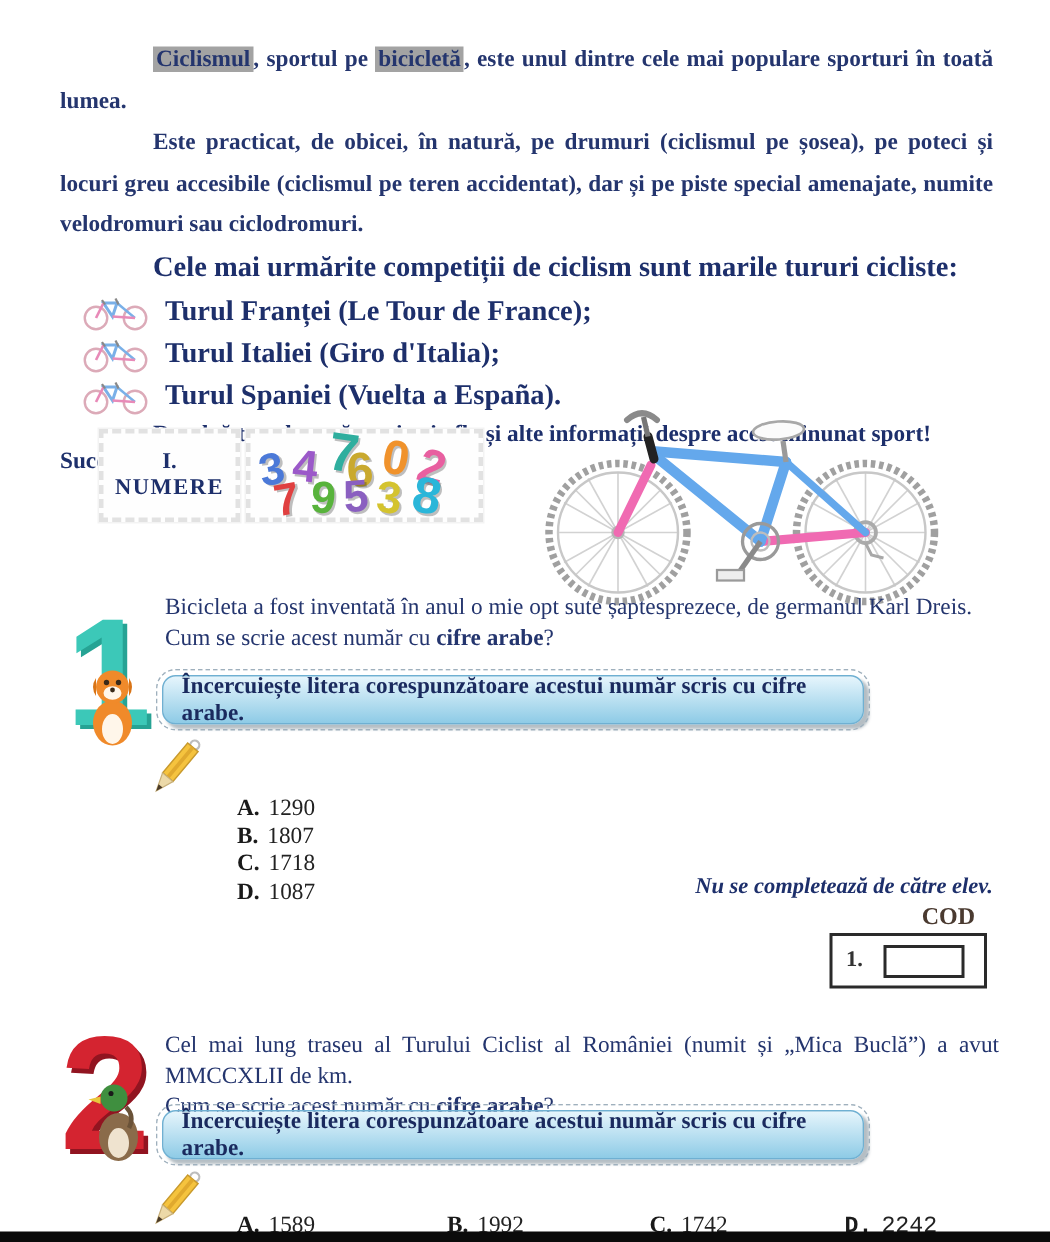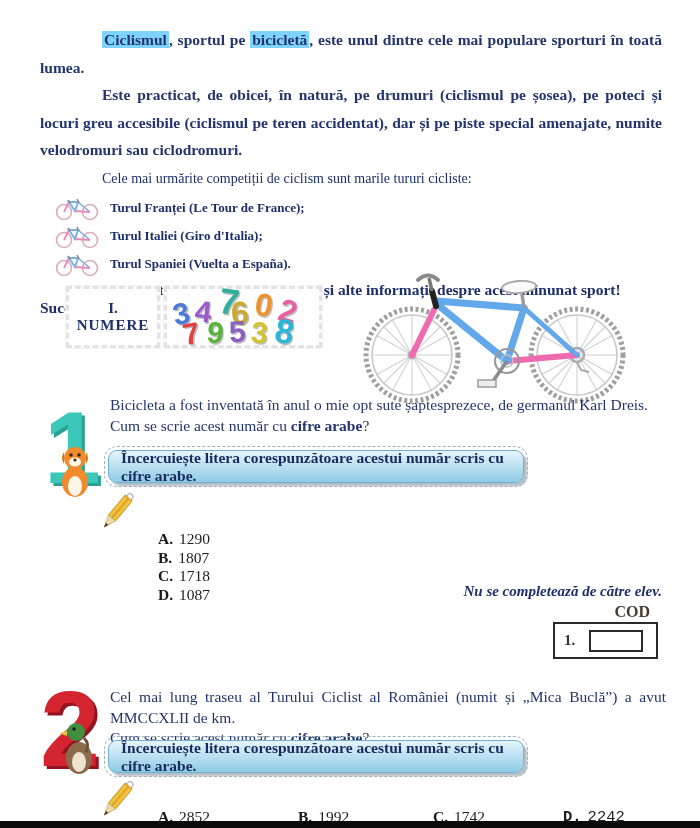--- a/index.html
+++ b/index.html
@@ -5,27 +5,27 @@
   * { margin:0; padding:0; box-sizing:border-box; }
   body { background:#777; font-family:"Liberation Serif", serif; }
   #page {
     position:relative; width:700px; height:828px; margin:0 auto;
     background:#ffffff; overflow:hidden; color:#24356e;
   }
   
   .intro { position:absolute; left:40px; top:26px; width:622px; }
   .intro p { font-size:15.5px; font-weight:bold; line-height:27.5px;
              text-align:justify; text-indent:62px; color:#24356e; }
-  .hl { background:#7dd3fc; padding:0 2px; }
-  .comp-heading { font-size:14px; font-weight:normal; line-height:27px;
+  .hl { background:#a3a3a3; padding:0 2px; }
+  .comp-heading { font-size:19px; font-weight:bold; line-height:27px;
                   text-indent:62px; color:#1d2f6b; margin-top:1px; }
   .tour-list { list-style:none; margin-top:2px; }
   .tour-list li { display:flex; align-items:center; height:28px; }
   .tour-list .bike-bullet { width:46px; height:26px; margin-left:14px; flex:0 0 auto; }
-  .tour-list .tour-label { font-size:13px; font-weight:bold; color:#1d2f6b; margin-left:10px; }
+  .tour-list .tour-label { font-size:19px; font-weight:bold; color:#1d2f6b; margin-left:10px; }
   .motivation { font-size:15.5px; font-weight:bold; color:#1d2f6b; text-indent:62px; margin-top:3px; }
 
   
   .stamp { position:absolute; background:#fefefe; border:3px dashed #e2e2e2;
            box-shadow:0 0 0 1px #f3f3f3; }
   #stamp-numere { left:66px; top:286px; width:94px; height:62px;
                   display:flex; flex-direction:column; align-items:center; justify-content:center; }
   #stamp-numere .l1 { font-size:15px; font-weight:bold; color:#1d2f6b; }
   #stamp-numere .l2 { font-size:15px; font-weight:bold; color:#1d2f6b; letter-spacing:1px; }
   #stamp-digits { left:164px; top:286px; width:158px; height:62px; }
@@ -39,21 +39,21 @@
   .q-number { position:absolute; font-family:"Liberation Sans", sans-serif; font-weight:bold; }
   #q1-number { left:44px; top:398px; font-size:102px; line-height:100px; color:#3cc8b8;
                text-shadow:3px 3px 0 #26a394; }
   #q2-number { left:40px; top:676px; font-size:108px; line-height:106px; color:#d42430;
                text-shadow:3px 3px 0 #911420; }
   .q-critter { position:absolute; }
   .q-text { position:absolute; left:110px; width:556px; font-size:15.5px; line-height:20.5px; color:#24356e; }
   #q1-text { top:395px; }
   #q2-text { top:687px; }
   .just-line { display:block; text-align:justify; text-align-last:justify; }
-  .instruction-box { position:absolute; left:108px; width:416px; height:33px;
+  .instruction-box { position:absolute; left:108px; width:468px; height:33px;
     background:linear-gradient(#e6f5fc, #8ecbe6); border:1px solid #6fb0d2; border-radius:9px;
     outline:1px dashed #9fb0bd; outline-offset:3px;
     box-shadow:3px 3px 2px rgba(90,110,125,0.45);
     display:flex; align-items:center; padding-left:12px;
     font-size:15.5px; font-weight:bold; color:#1a2a5e; }
   #q1-box { top:450px; } #q2-box { top:740px; }
   .pencil { position:absolute; width:50px; height:50px; }
   #q1-pencil { left:92px; top:487px; } #q2-pencil { left:92px; top:775px; }
 
   .options-v { position:absolute; left:158px; top:530px; }
@@ -251,20 +251,20 @@
   <svg class="pencil" id="q2-pencil" viewBox="0 0 50 50">
     <g transform="rotate(40 25 25)">
       <circle cx="25" cy="5" r="3" fill="none" stroke="#bdbdbd" stroke-width="1.5"></circle>
       <rect x="20.5" y="7" width="9" height="26" fill="#f5c33e" stroke="#c89a2e" stroke-width="1"></rect>
       <line x1="25" y1="7" x2="25" y2="33" stroke="#e0a92e" stroke-width="2.5"></line>
       <polygon points="20.5,33 29.5,33 25,45" fill="#ecd9a8" stroke="#c8b07a" stroke-width="0.8"></polygon>
       <polygon points="23.3,40.5 26.7,40.5 25,45" fill="#4a3a28"></polygon>
     </g>
   </svg>
   <div class="options-h">
-    <span class="opt" style="left:158px; top:808px;"><b>A.</b><span>2852</span></span>
+    <span class="opt" style="left:158px; top:808px;"><b>A.</b><span>1589</span></span>
     <span class="opt" style="left:298px; top:808px;"><b>B.</b><span>1992</span></span>
     <span class="opt" style="left:433px; top:808px;"><b>C.</b><span>1742</span></span>
     <span class="opt" style="left:563px; top:808px;font-family:Liberation Mono, monospace;"><b>D.</b><span>2242</span></span>
   </div>
 
   <div id="bottom-bar"></div>
 </div>
 
 </body></html>

